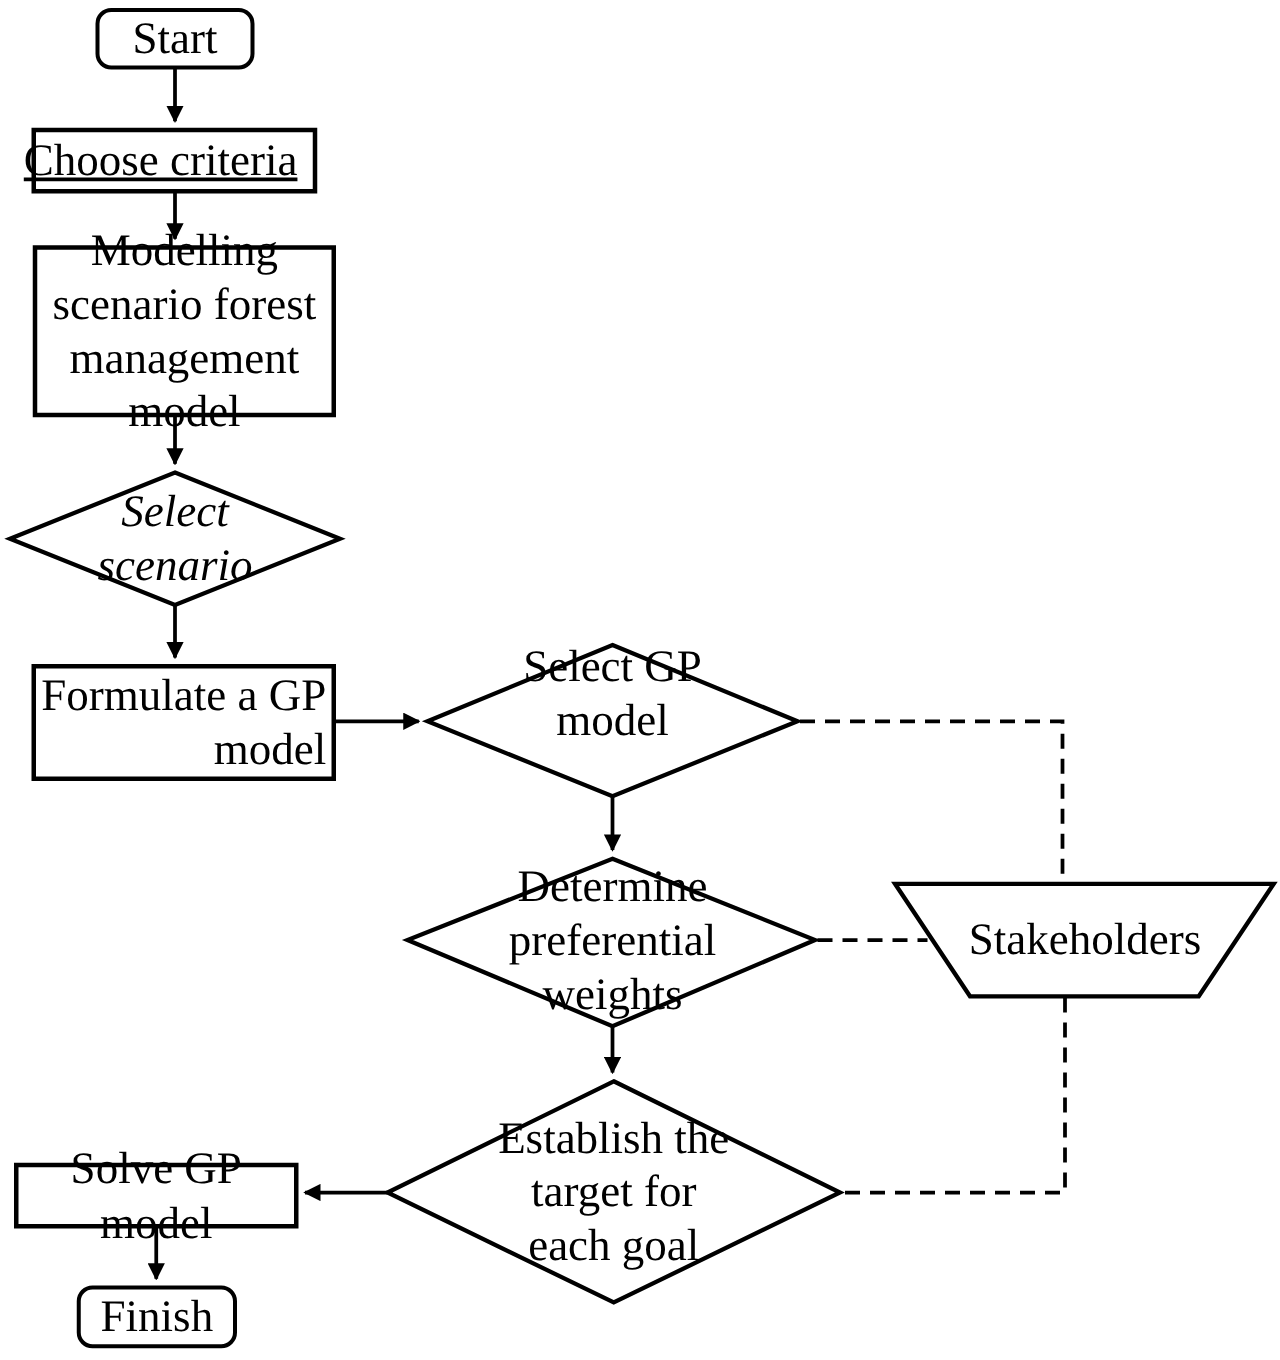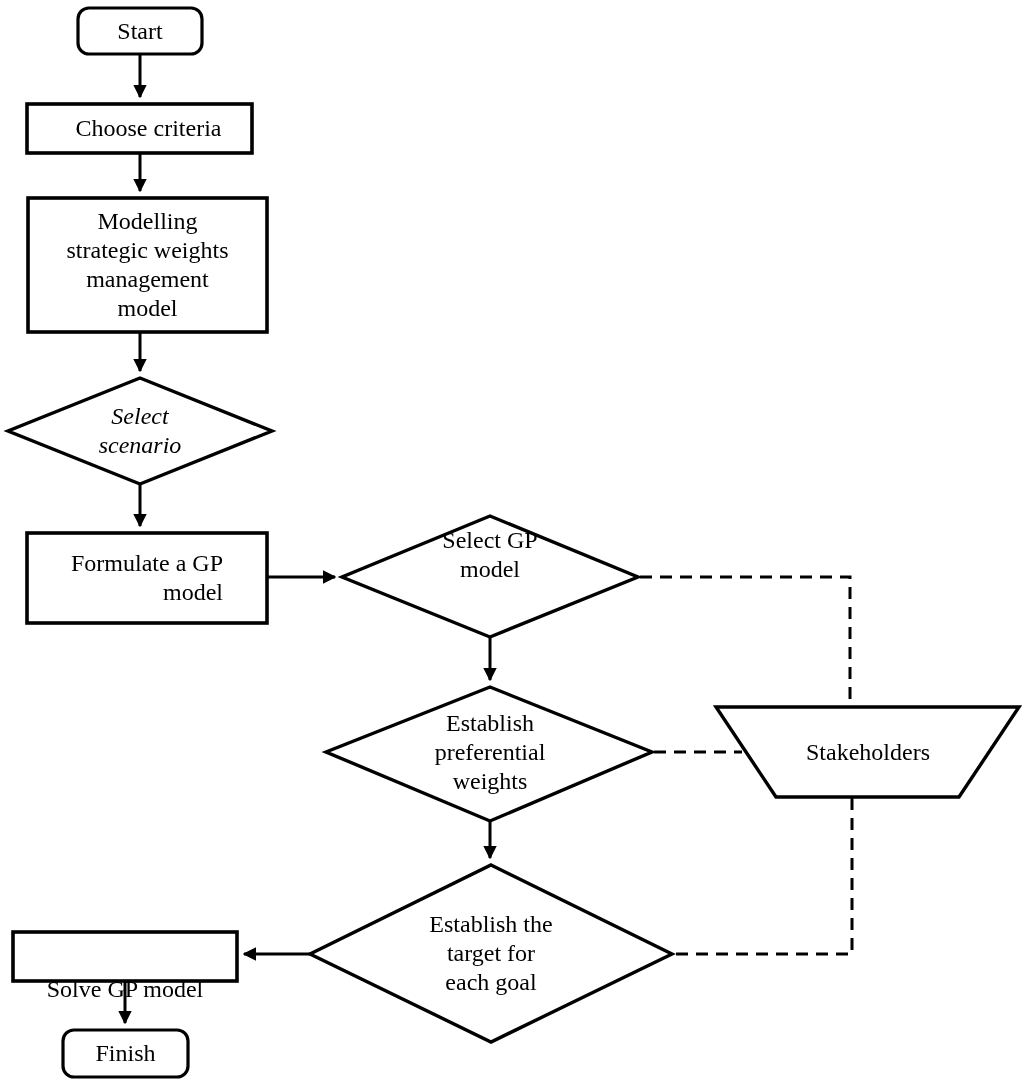--- a/index.html
+++ b/index.html
@@ -15,21 +15,21 @@
     position: absolute;
     left: 0; top: 0;
   }
   .node-label {
     position: absolute;
     display: flex;
     align-items: center;
     justify-content: center;
     text-align: center;
     white-space: pre-line;
-    font-size: 24px;
+    font-size: 36px;
     line-height: 1.2;
     color: #000000;
     pointer-events: none;
   }
 </style>
 </head>
 <body>
 
 <div class="canvas">
 
@@ -62,43 +62,43 @@
     <polygon points="490,516 638,577 490,637 342,577" fill="#fff" stroke="#000" stroke-width="3.4"></polygon>
     <polygon points="490,687 652,752 490,821 326,752" fill="#fff" stroke="#000" stroke-width="3.4"></polygon>
     <polygon points="491,865 672,954 491,1042 310,954" fill="#fff" stroke="#000" stroke-width="3.4"></polygon>
     <rect x="13" y="932" width="224" height="49" fill="#fff" stroke="#000" stroke-width="3.6"></rect>
     <rect x="63" y="1030" width="125" height="47" rx="11" ry="11" fill="#fff" stroke="#000" stroke-width="3.2"></rect>
     <polygon points="716,707 1019,707 959,797 776,797" fill="#fff" stroke="#000" stroke-width="3.4"></polygon>
   </svg>
 
   <div class="node-label" style="left:78px; top:8px; width:124px; height:46px;">Start</div>
 
-  <div class="node-label" style="left:36px; top:104px; width:225px; height:49px;">Choose criteria</div>
+  <div class="node-label" style="left:16px; top:104px; width:225px; height:49px;text-decoration:underline;">Choose criteria</div>
 
   <div class="node-label" style="left:28px; top:198px; width:239px; height:134px;">Modelling
-strategic weights
+scenario forest
 management
 model</div>
 
   <div class="node-label" style="left:40px; top:389px; width:200px; height:84px;font-style:italic;">Select
 scenario</div>
 
   <div class="node-label" style="left:27px; top:533px; width:240px; height:90px;text-align:right;">Formulate a GP
 model</div>
 
   <div class="node-label" style="left:390px; top:520px; width:200px; height:70px;">Select GP
 model</div>
 
-  <div class="node-label" style="left:390px; top:702px; width:200px; height:101px;">Establish
+  <div class="node-label" style="left:390px; top:702px; width:200px; height:101px;">Determine
 preferential
 weights</div>
 
   <div class="node-label" style="left:391px; top:903px; width:200px; height:101px;">Establish the
 target for
 each goal</div>
 
-  <div class="node-label" style="left:13px; top:965px; width:224px; height:49px;">Solve GP model</div>
+  <div class="node-label" style="left:13px; top:932px; width:224px; height:49px;">Solve GP model</div>
 
   <div class="node-label" style="left:63px; top:1030px; width:125px; height:47px;">Finish</div>
 
   <div class="node-label" style="left:768px; top:728px; width:200px; height:48px;">Stakeholders</div>
 
 </div>
 
 </body></html>

